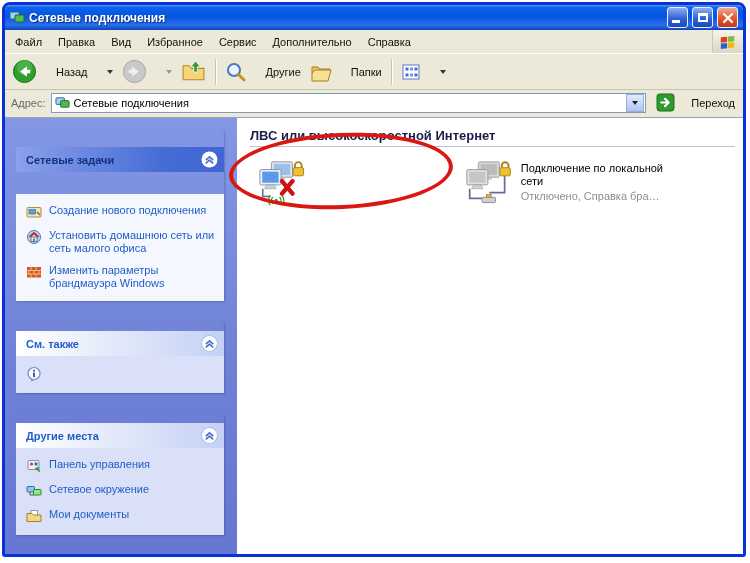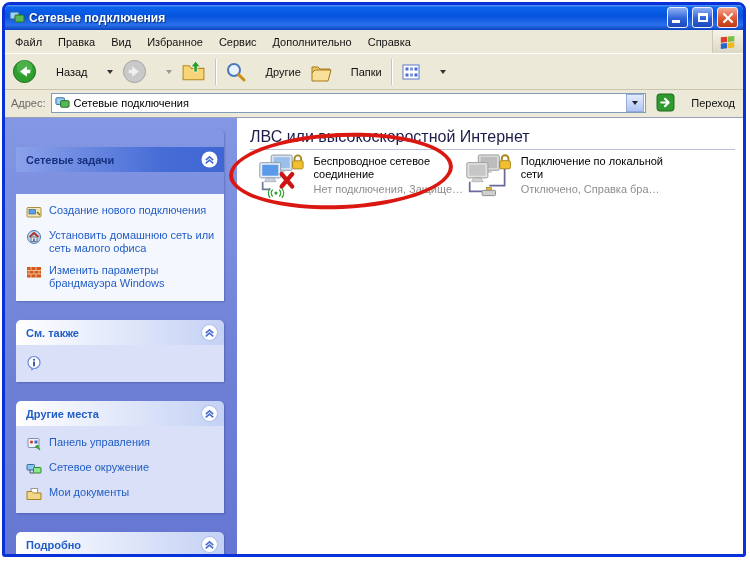--- a/index.html
+++ b/index.html
@@ -50,32 +50,32 @@
   .addr-drop .caret{border-top-color:#223;}
   .go-btn{display:flex;align-items:center;gap:16px;padding:1px 5px;color:#111;}
   
   .content{flex:1;display:flex;position:relative;background:#fff;overflow:hidden;}
   .sidebar{width:232px;flex:0 0 232px;background:linear-gradient(180deg,#8497e4 0%,#6e80d6 60%,#6577d2 100%);
     padding-top:11px;box-sizing:border-box;overflow:hidden;}
   .section{margin:0 13px 19px 11px;border-radius:5px 5px 0 0;overflow:hidden;box-shadow:1px 1px 2px rgba(20,30,90,.25);}
   .sec-header{height:25px;display:flex;align-items:center;justify-content:space-between;
     padding:0 6px 0 10px;font-weight:bold;cursor:pointer;}
   .sec-header.primary{background:linear-gradient(90deg,#8ba1ea,#466dd6 70%,#3f66d2);color:#16307e;margin-top:18px;}
-  .sec-header.normal{background:linear-gradient(90deg,#ffffff,#c4d1f5);color:#215dc6;}
+  .sec-header.normal{background:linear-gradient(90deg,#ffffff,#c4d1f5);color:#215dc6;margin-top:11px;}
   .sec-body{padding:10px 6px 9px 10px;}
   .sec-body.light{background:#f5f7fe;margin-top:22px;}
   .sec-body.mid{background:#d9e0f7;}
   .task{display:flex;gap:7px;margin-bottom:9px;color:#215dc6;line-height:13px;cursor:pointer;}
   .task:last-child{margin-bottom:2px;}
   .task .ticon{flex:0 0 16px;}
   .detail-title{font-weight:bold;color:#000;margin-bottom:3px;}
   
   .main{flex:1;position:relative;padding:8px 8px 0 13px;background:#fff;}
-  .group-header{font-size:16px;font-weight:normal;color:#1d1d4b;padding:2px 0 3px 0;
-    border-bottom:1px solid #b9c1da;}
+  .group-header{font-size:13px;font-weight:bold;color:#1d1d4b;padding:2px 0 3px 0;
+    border-bottom:1px solid #b9c1da;margin-bottom:10px;}
   .items{display:flex;padding-left:6px;padding-top:2px;}
   .conn-item{width:207px;display:flex;gap:8px;cursor:pointer;}
   .conn-text{padding-top:3px;}
   .conn-name{color:#000;line-height:13px;max-width:150px;}
   .conn-status{color:#8e8e8e;white-space:nowrap;overflow:hidden;max-width:152px;margin-top:2px;}
   
   .ellipse{position:absolute;left:224px;top:15px;width:224px;height:76px;box-sizing:border-box;
     border:4px solid #da1710;border-radius:50%;transform:rotate(-2.5deg);pointer-events:none;z-index:10;}
 </style>
 </head>
@@ -326,24 +326,20 @@
             <g transform="translate(38,1)">
                 <path d="M2.5 7 v-2.2 a3.5 3.5 0 0 1 7 0 V7" stroke="#a88418" stroke-width="2" fill="none"></path>
                 <rect x="0.5" y="7" width="11" height="8.5" rx="1.5" fill="#f0c030" stroke="#a88418"></rect>
               </g>
             <path d="M27 22 L38 35 M38 22 L27 35" stroke="#cc1414" stroke-width="4.6" stroke-linecap="round"></path>
             <g stroke="#28a028" fill="none" stroke-width="1.4">
                 <circle cx="21" cy="42" r="1.6" fill="#28a028" stroke="none"></circle>
                 <path d="M17.5 38.5 a5 5 0 0 0 0 7 M24.5 38.5 a5 5 0 0 1 0 7 M14.8 37 a8 8 0 0 0 0 10 M27.2 37 a8 8 0 0 1 0 10"></path>
               </g>
           </svg>
-          <div class="conn-text">
-            <div class="conn-name">Беспроводное сетевое соединение</div>
-            <div class="conn-status">Нет подключения, Защище…</div>
-          </div>
         </div>
 
         <div class="conn-item">
           <svg width="50" height="48" viewBox="0 0 52 48">
             <rect x="16" y="2" width="22" height="16" rx="1.5" fill="#d9d9d9" stroke="#9a9a9a"></rect>
             <rect x="18.5" y="4.2" width="17" height="11.5" fill="#bcbcbc"></rect>
             <rect x="24" y="18" width="6" height="2.5" fill="#c4c4c4"></rect>
             <rect x="4" y="10" width="22" height="16" rx="1.5" fill="#e2e2e2" stroke="#9a9a9a"></rect>
             <rect x="6.5" y="12.2" width="17" height="11.5" fill="#c6c6c6"></rect>
             <path d="M11 26 h8 l2 4 h-12 z" fill="#d2d2d2" stroke="#9a9a9a" stroke-width="0.6"></path>

